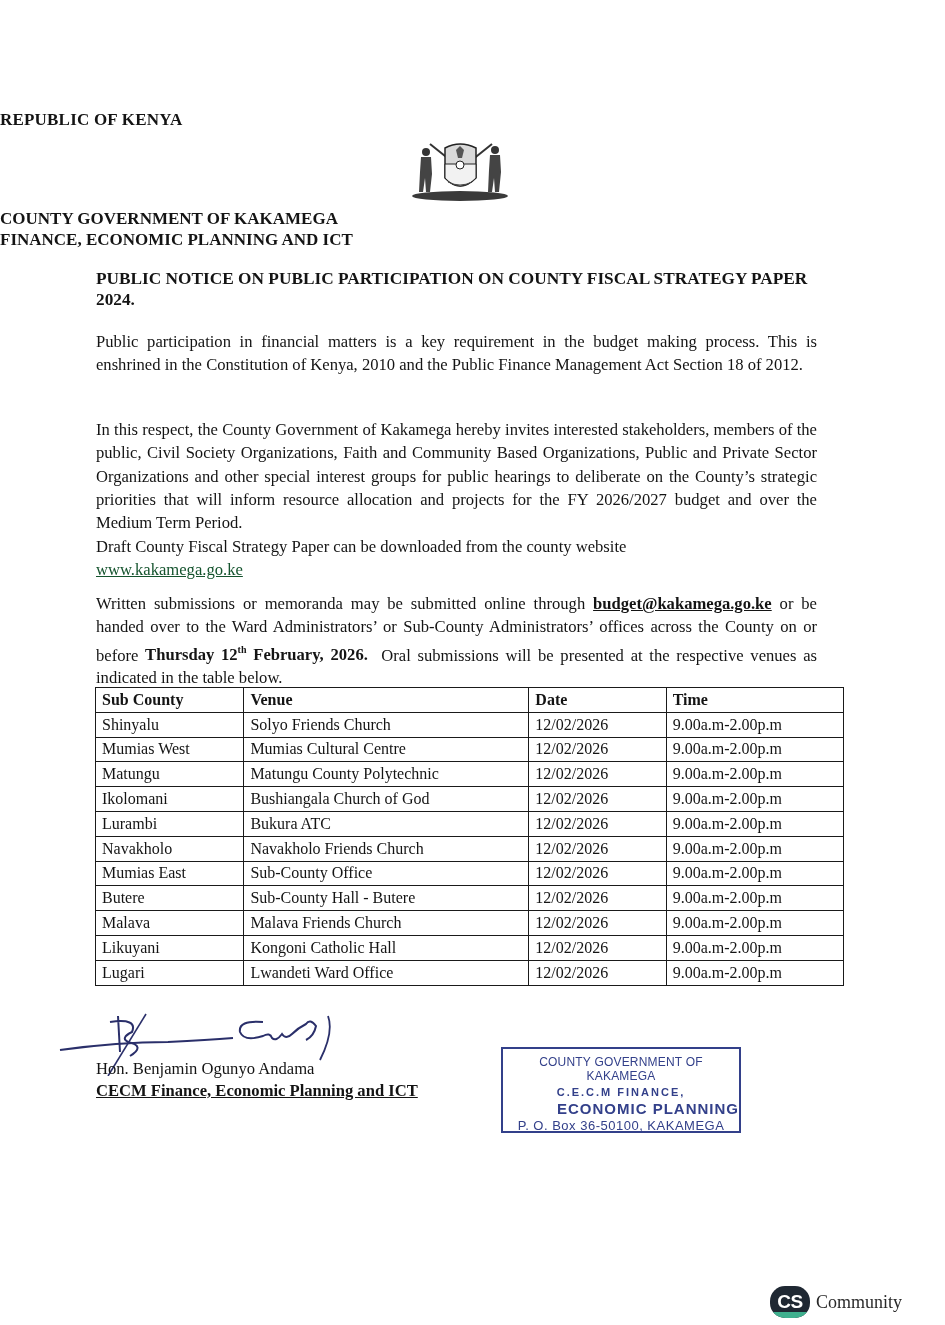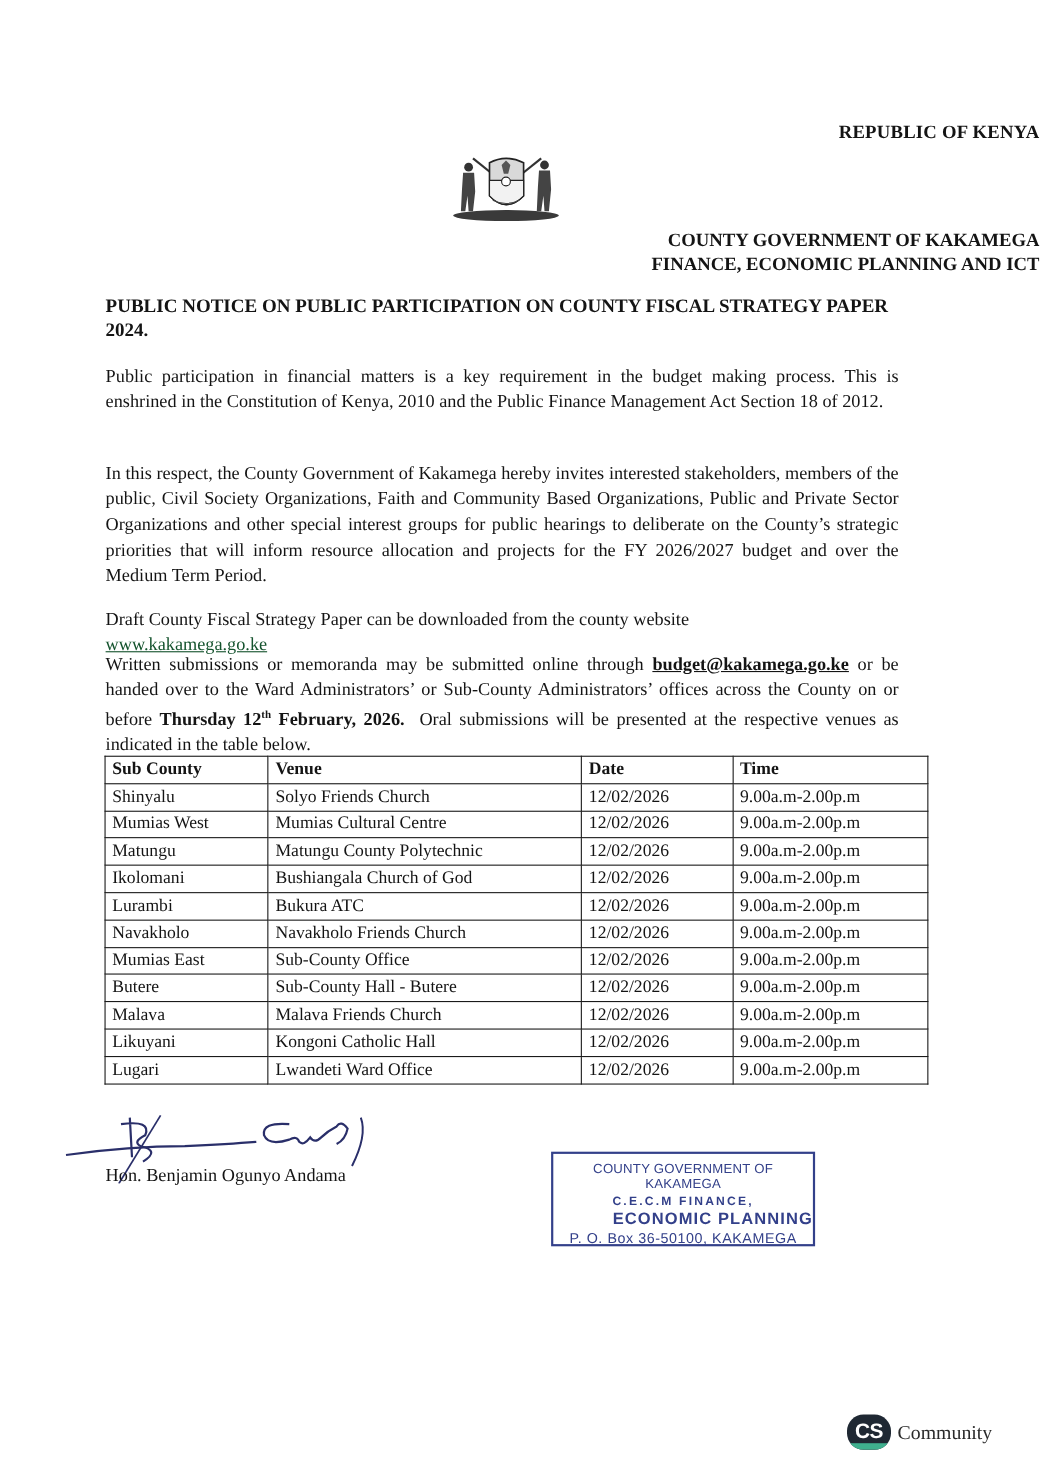--- a/index.html
+++ b/index.html
@@ -1,27 +1,27 @@
 <!DOCTYPE html>
 <html><head>
 <meta charset="utf-8">
 <style>
   html, body { margin: 0; padding: 0; background: #ffffff; }
   body { width: 945px; height: 1325px; position: relative; overflow: hidden;
          font-family: "Liberation Serif", "DejaVu Serif", serif; color: #141414; }
   .abs { position: absolute; }
-  .center { left: 0; width: 945px; text-align: right; }
+  .center { left: 0; width: 945px; text-align: left; }
   .republic { top: 110px; font-size: 17px; font-weight: bold; letter-spacing: 0.2px; }
   .emblem { top: 138px; left: 408px; width: 105px; height: 64px; }
   .county { top: 208px; font-size: 17px; font-weight: bold; line-height: 21px; }
   .notice-title { top: 268px; left: 96px; width: 745px; font-size: 17.3px; font-weight: bold; line-height: 21px; }
   .para { left: 96px; width: 721px; font-size: 16.6px; line-height: 23.3px; text-align: justify; }
   .p1 { top: 330px; }
   .p2 { top: 418px; }
-  .p3 { top: 535px; margin-top: 16px; }
+  .p3 { top: 535px; }
   .p4 { top: 592px; }
   .underline { text-decoration: underline; }
   .link { text-decoration: underline; font-weight: bold; }
   table.venues { position: absolute; top: 687px; left: 95px; width: 749px; border-collapse: collapse;
                  font-size: 16px; }
   table.venues td, table.venues th { border: 1.3px solid #1a1a1a; padding: 0 6px; height: 23.8px; text-align: left;
                  font-weight: normal; white-space: nowrap; }
   table.venues th { font-weight: bold; }
   .c1 { width: 136px; } .c2 { width: 273px; } .c3 { width: 125px; } .c4 { width: 165px; }
   .signature { top: 1012px; left: 58px; width: 320px; height: 64px; }
@@ -162,20 +162,21 @@
 <svg class="abs signature" viewBox="0 0 320 64">
   <path d="M2 38 Q60 30 110 30 Q150 28 175 26" fill="none" stroke="#2a2f6a" stroke-width="2"></path>
   <path d="M60 4 L62 40 M52 10 Q80 6 74 20 Q62 26 70 30 Q88 34 72 44" fill="none" stroke="#2a2f6a" stroke-width="2"></path>
   <path d="M88 2 L50 64" fill="none" stroke="#2a2f6a" stroke-width="1.6"></path>
   <path d="M205 10 Q180 8 182 20 Q186 30 205 24 Q212 20 214 26 Q218 30 224 22 Q228 28 234 22 Q240 16 248 12 Q252 6 258 14 Q256 24 248 28" fill="none" stroke="#2a2f6a" stroke-width="2"></path>
   <path d="M270 4 Q276 20 262 48" fill="none" stroke="#2a2f6a" stroke-width="1.8"></path>
 </svg>
 
 <div class="abs signer">
   <div>Hon. Benjamin Ogunyo Andama</div>
+  <div class="role">CECM Finance, Economic Planning and ICT</div>
 </div>
 
 <div class="abs stamp">
   <div class="l1">COUNTY GOVERNMENT OF KAKAMEGA</div>
   <div class="l2">C.E.C.M FINANCE,</div>
   <div class="l3">ECONOMIC PLANNING</div>
   <div class="l4">P. O. Box 36-50100, KAKAMEGA</div>
 </div>
 
 <div class="abs watermark">

